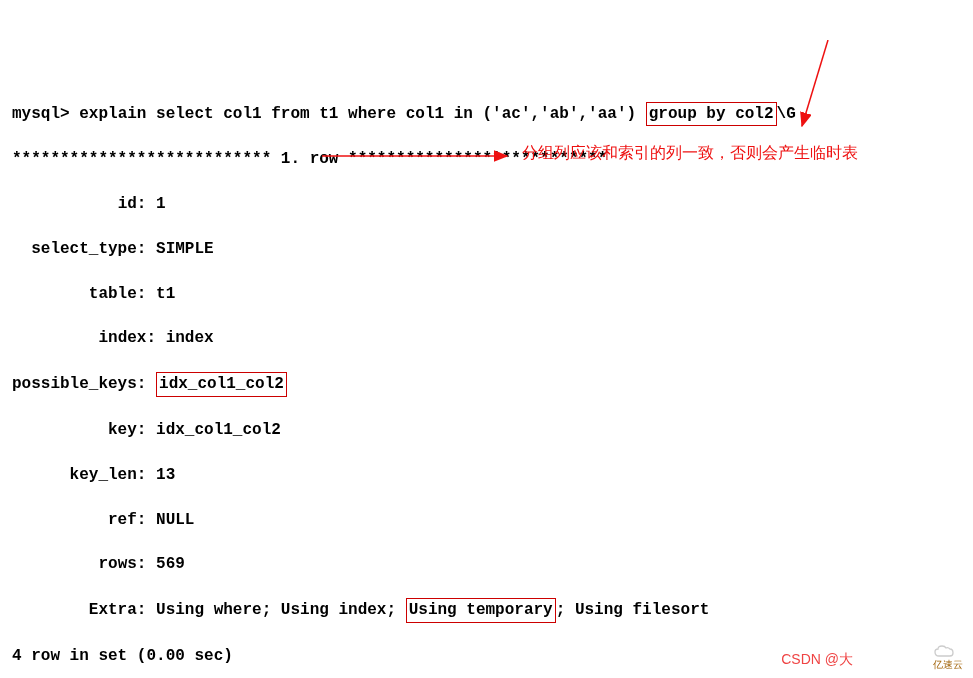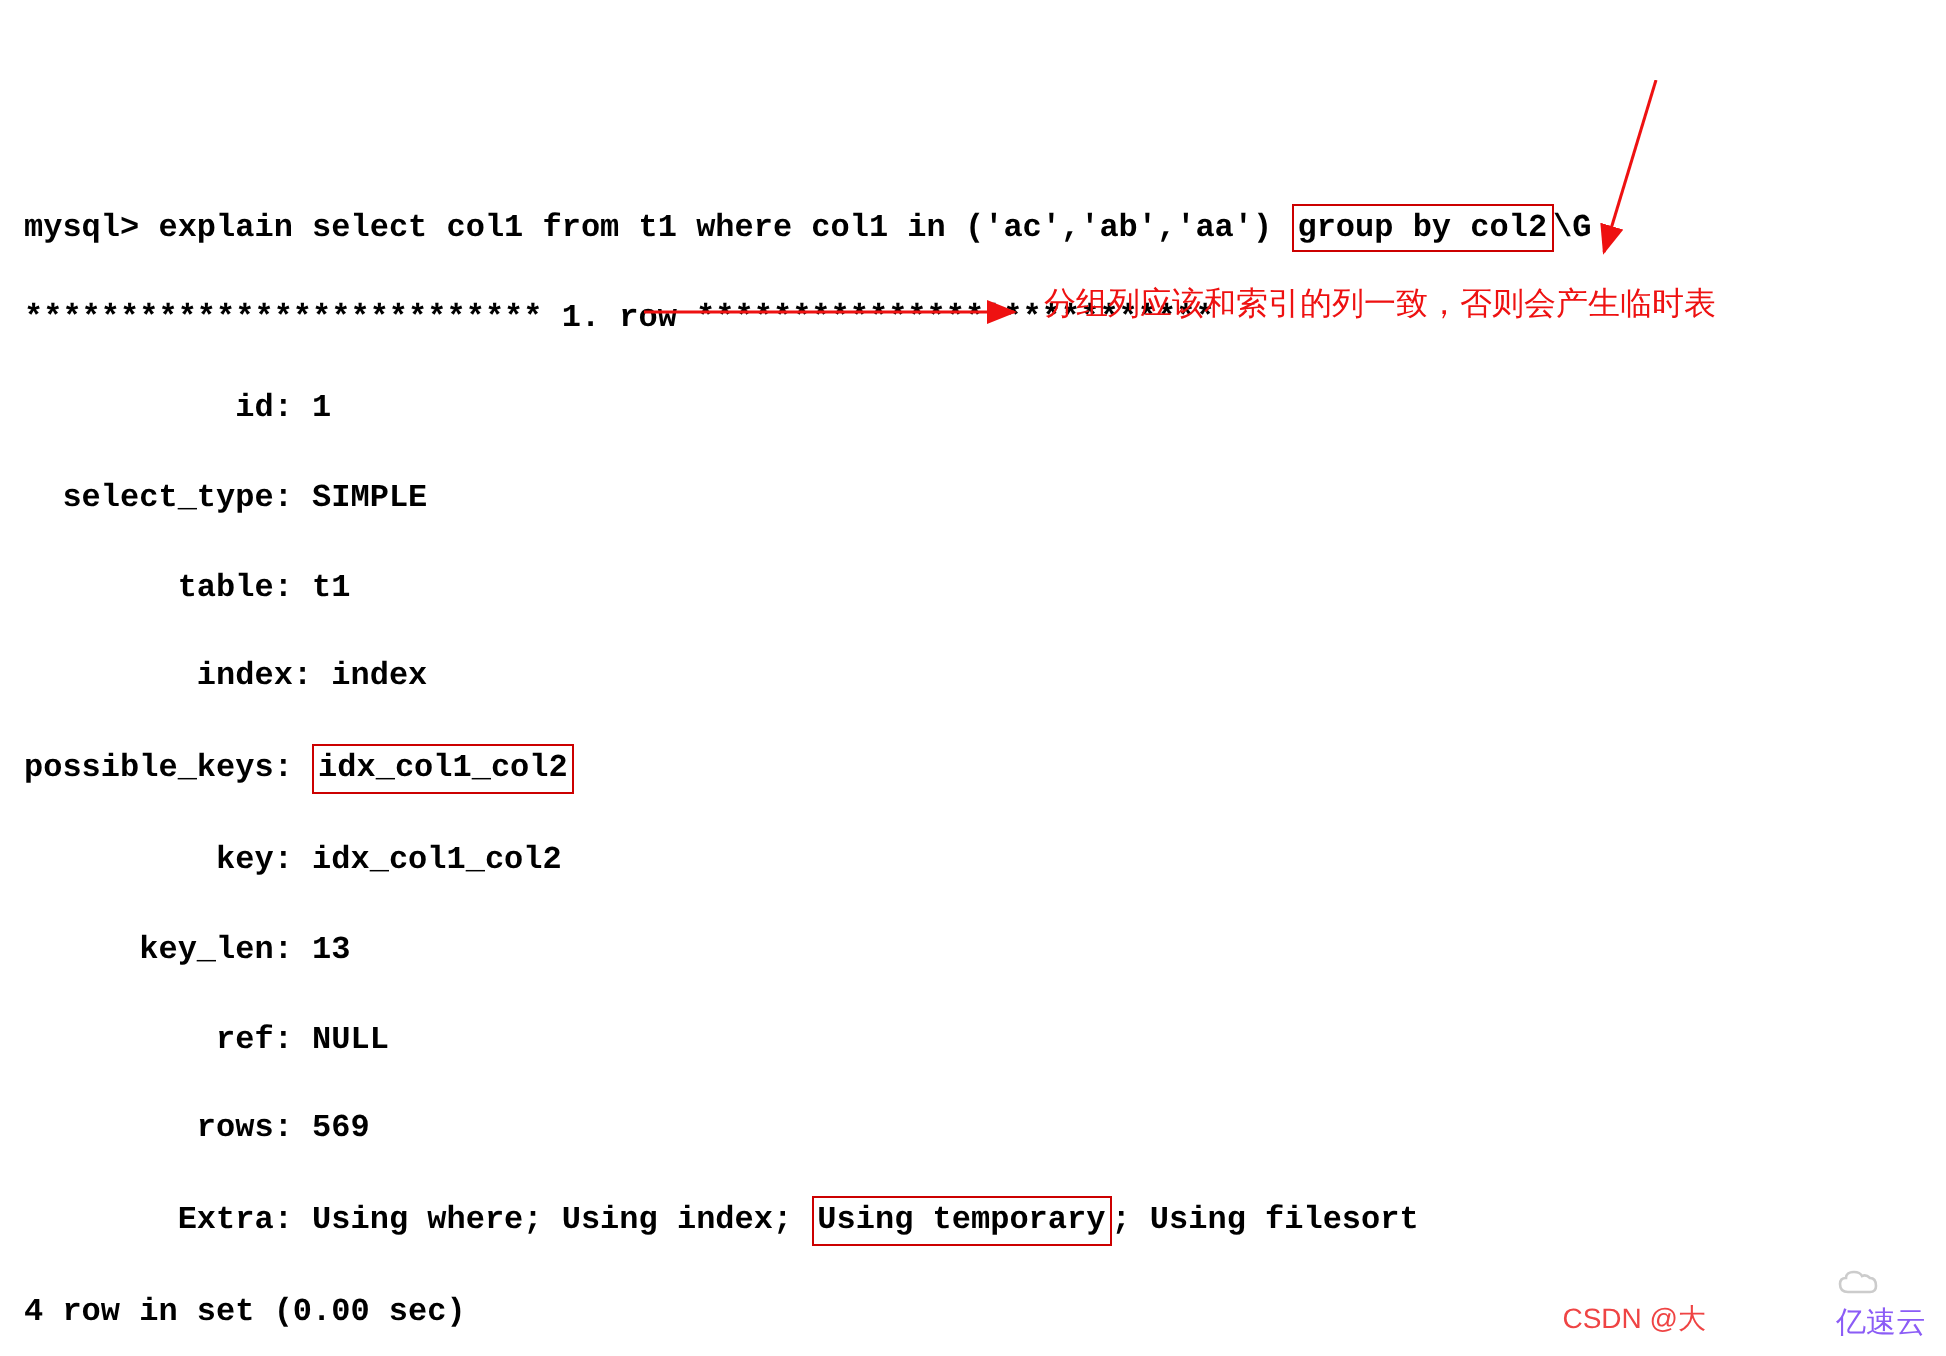--- a/index.html
+++ b/index.html
@@ -38,24 +38,24 @@
       text-align: right;
     }
     .arrow {
       position: absolute;
       pointer-events: none;
     }
     .watermark {
       position: absolute;
       bottom: 6px;
       right: 10px;
-      color: #8b5cf6;
+      color: #a16207;
       font-family: Arial, sans-serif;
       font-weight: normal;
-      font-size: 15px;
+      font-size: 10px;
     }
     .watermark2 {
       position: absolute;
       bottom: 8px;
       right: 120px;
       color: #ef4444;
       font-family: Arial, sans-serif;
       font-weight: normal;
       font-size: 14px;
     }

